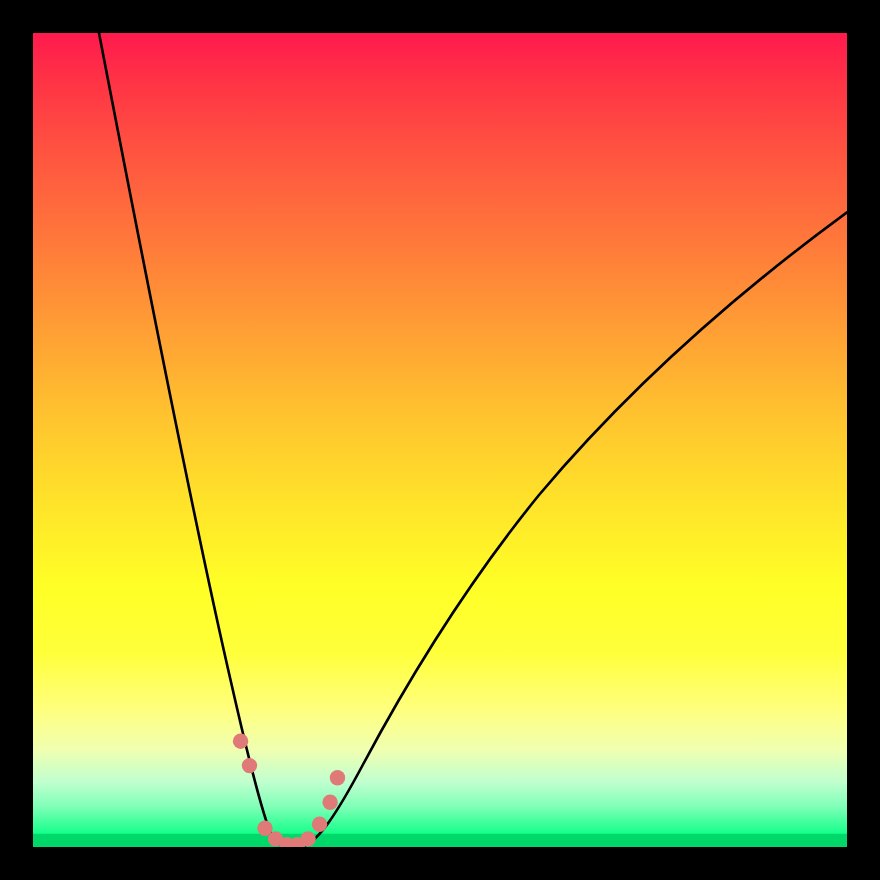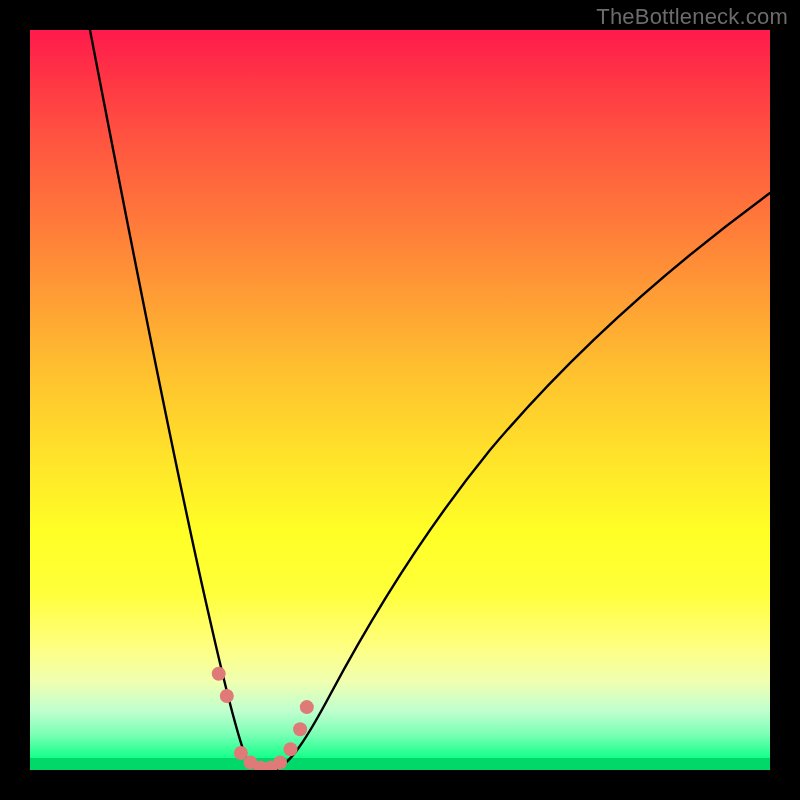--- a/index.html
+++ b/index.html
@@ -107,14 +107,13 @@
           <circle cx="230.9" cy="737.8" r="7" fill="#e07a78"></circle>
           <circle cx="240.5" cy="737.8" r="7" fill="#e07a78"></circle>
           <circle cx="250.1" cy="732.6" r="7" fill="#e07a78"></circle>
           <circle cx="260.5" cy="719.3" r="7" fill="#e07a78"></circle>
           <circle cx="270.1" cy="699.3" r="7" fill="#e07a78"></circle>
           <circle cx="276.8" cy="677.1" r="7" fill="#e07a78"></circle>
         </g>
     </svg>
   </div>
 
-  <div class="attribution">TheBottleneck.com</div>
 </div>
 
 </body></html>

